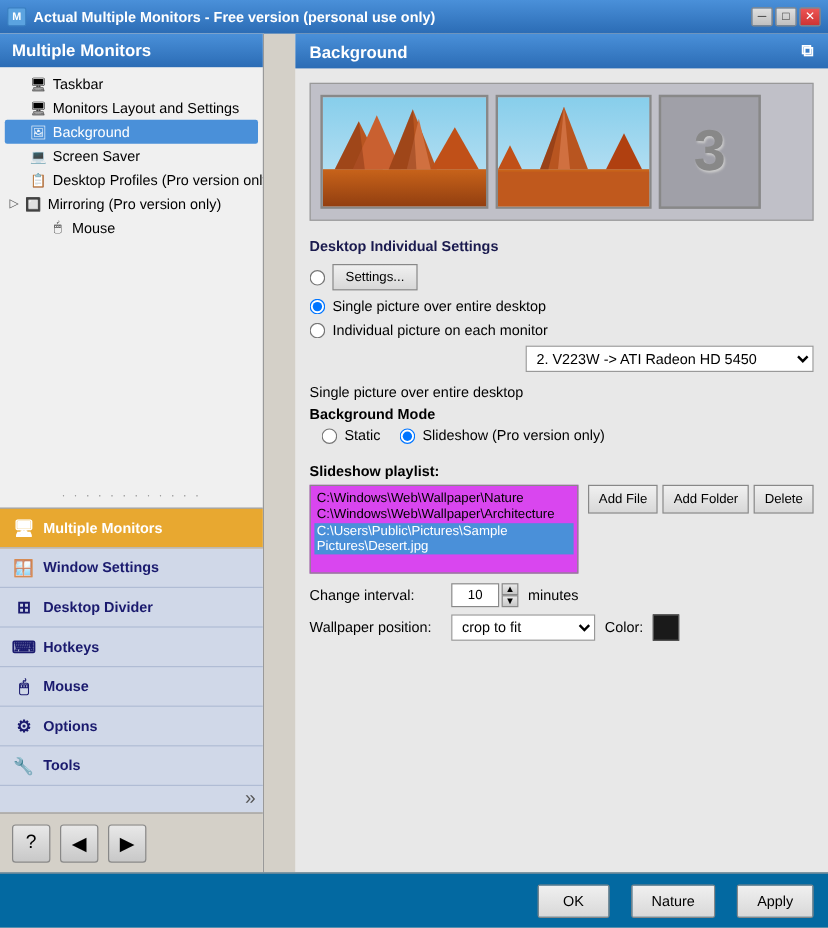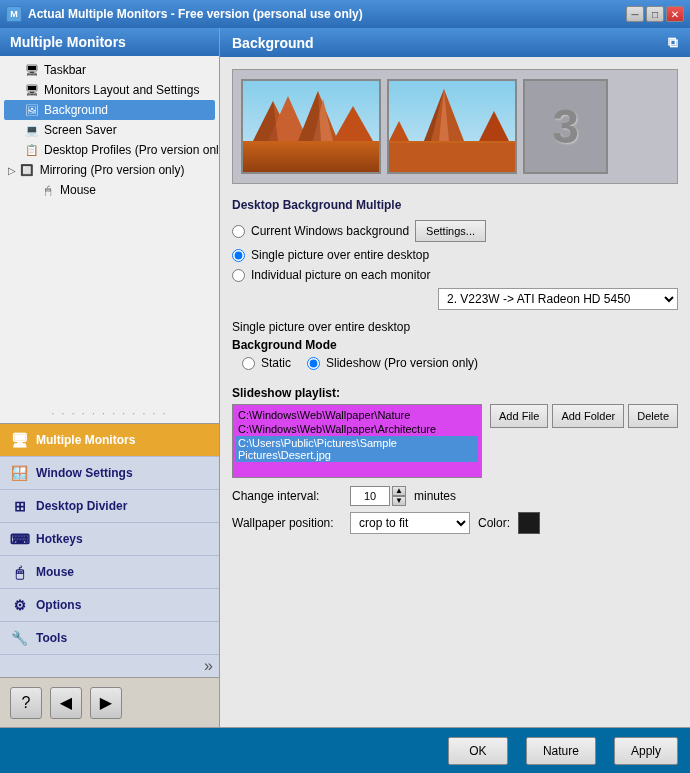--- a/index.html
+++ b/index.html
@@ -16,21 +16,21 @@
       height: 28px;
     }
     .title-bar-left { display: flex; align-items: center; gap: 6px; font-size: 12px; font-weight: bold; }
     .title-bar-icon { width: 16px; height: 16px; background: #5ba3e0; border: 1px solid #3a7fc1; border-radius: 2px; display: flex; align-items: center; justify-content: center; color: white; font-size: 9px; font-weight: bold; }
     .title-bar-controls { display: flex; gap: 2px; }
     .title-btn { width: 18px; height: 16px; background: linear-gradient(to bottom, #e0e0e0, #c0c0c0); border: 1px solid #888; border-radius: 2px; display: flex; align-items: center; justify-content: center; font-size: 10px; cursor: pointer; color: #333; }
     .title-btn.close { background: linear-gradient(to bottom, #e55, #c33); color: white; }
 
     
     .app-container { display: flex; flex-direction: column; height: calc(100% - 28px); }
-    .main-area { display: flex; flex: 1; overflow: hidden; }
+    .main-area { display: flex; flex: 1; overflow: hidden; gap: 26px; }
 
     
     .left-panel { width: 220px; background: #f0f0f0; border-right: 1px solid #999; display: flex; flex-direction: column; }
     .left-panel-header { background: linear-gradient(to bottom, #4a90d9, #2b6cb5); color: white; padding: 6px 10px; font-size: 14px; font-weight: bold; }
     .tree-area { flex: 1; padding: 4px; overflow-y: auto; }
     .tree-item { display: flex; align-items: center; gap: 4px; padding: 2px 4px; cursor: pointer; border-radius: 2px; white-space: nowrap; font-size: 12px; }
     .tree-item.active { background: #4a90d9; color: white; }
     .tree-item.indent1 { padding-left: 20px; }
     .tree-item.indent2 { padding-left: 36px; }
     .tree-icon { width: 16px; height: 16px; display: flex; align-items: center; justify-content: center; font-size: 11px; flex-shrink: 0; }
@@ -260,25 +260,24 @@
 
               <rect y="62" width="130" height="33" fill="#b85020" opacity="0.5"></rect>
             </svg>
           </div>
 
           <div class="monitor-num">
             <span class="monitor-num-text">3</span>
           </div>
         </div>
 
-        <div class="section-label">Desktop Background Multiple</div>
+        <div class="section-label">Desktop Individual Settings</div>
 
         <div class="radio-row">
           <input type="radio" name="bg-option" id="opt1" style="">
-          <label for="opt1">Current Windows background</label>
           <button class="settings-btn">Settings...</button>
         </div>
 
         <div class="radio-row">
           <input type="radio" name="bg-option" id="opt2" checked="" style="">
           <label for="opt2">Single picture over entire desktop</label>
         </div>
 
         <div class="radio-row">
           <input type="radio" name="bg-option" id="opt3" style="">

